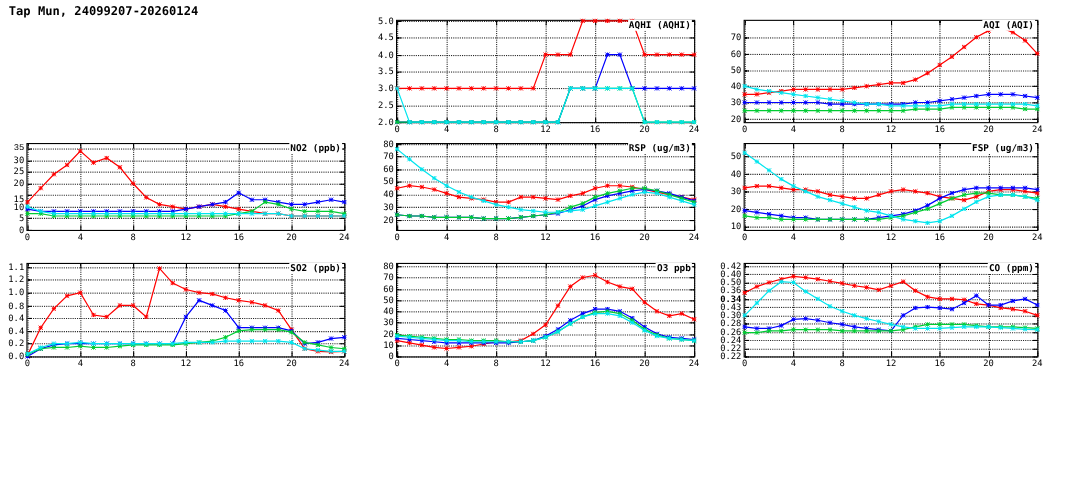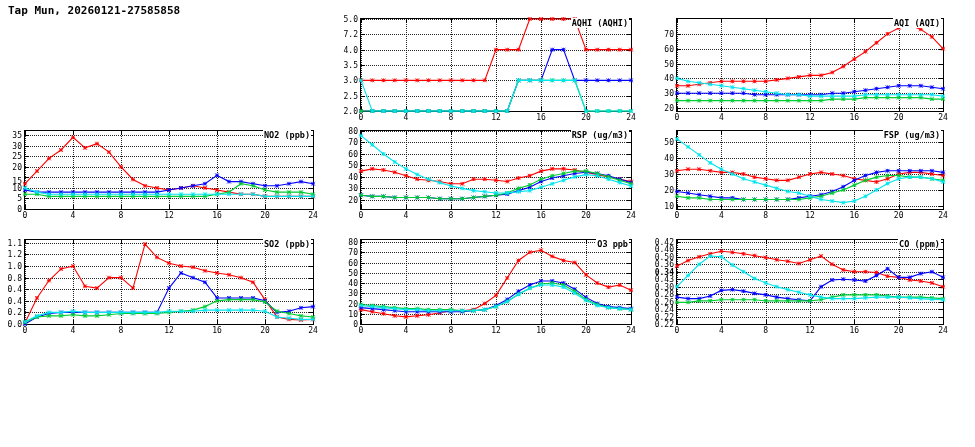--- a/index.html
+++ b/index.html
@@ -14,21 +14,21 @@
   .xtick{position:absolute;top:100%;margin-top:2px;font-size:8px;color:#000;transform:translateX(-50%);white-space:nowrap;font-family:"DejaVu Sans Mono",monospace;}
   .tickmark-x{position:absolute;bottom:0;width:0;border-left:1px solid #000;height:4px;}
   .tickmark-x-top{position:absolute;top:0;width:0;border-left:1px solid #000;height:4px;}
   .tickmark-y{position:absolute;left:0;height:0;border-top:1px solid #000;width:4px;}
   .tickmark-y-right{position:absolute;right:0;height:0;border-top:1px solid #000;width:4px;}
   svg.series{position:absolute;left:0;top:0;overflow:visible;}
 </style>
 </head>
 <body>
 
-<div id="title">Tap Mun, 20260121-27585858</div>
+<div id="title">Tap Mun, 24099207-20260124</div>
 
 <div id="charts">
     <div class="panel" style="left: 360px; top: 18px; width: 272px; height: 94px;">
       <div class="plotbox" style="left: 0px; top: 0px; width: 272px; height: 94px;">
         <div class="hgrid" style="top: 92px;"></div>
         <div class="tickmark-y" style="top: 92px;"></div>
         <div class="tickmark-y-right" style="top: 92px;"></div>
         <div class="ytick" style="top: 92px;">2.0</div>
         <div class="hgrid" style="top: 76.6667px;"></div>
         <div class="tickmark-y" style="top: 76.6667px;"></div>
@@ -42,21 +42,21 @@
         <div class="tickmark-y" style="top: 46px;"></div>
         <div class="tickmark-y-right" style="top: 46px;"></div>
         <div class="ytick" style="top: 46px;">3.5</div>
         <div class="hgrid" style="top: 30.6667px;"></div>
         <div class="tickmark-y" style="top: 30.6667px;"></div>
         <div class="tickmark-y-right" style="top: 30.6667px;"></div>
         <div class="ytick" style="top: 30.6667px;">4.0</div>
         <div class="hgrid" style="top: 15.3333px;"></div>
         <div class="tickmark-y" style="top: 15.3333px;"></div>
         <div class="tickmark-y-right" style="top: 15.3333px;"></div>
-        <div class="ytick" style="top: 15.3333px;">7.2</div>
+        <div class="ytick" style="top: 15.3333px;">4.5</div>
         <div class="hgrid" style="top: 0px;"></div>
         <div class="tickmark-y" style="top: 0px;"></div>
         <div class="tickmark-y-right" style="top: 0px;"></div>
         <div class="ytick" style="top: 0px;">5.0</div>
         <div class="vgrid" style="left: 0px;"></div>
         <div class="tickmark-x" style="left: 0px;"></div>
         <div class="tickmark-x-top" style="left: 0px;"></div>
         <div class="xtick" style="left: 0px;">0</div>
         <div class="vgrid" style="left: 45px;"></div>
         <div class="tickmark-x" style="left: 45px;"></div>
@@ -380,21 +380,21 @@
         <div class="tickmark-y" style="top: 25.2973px;"></div>
         <div class="tickmark-y-right" style="top: 25.2973px;"></div>
         <div class="ytick" style="top: 25.2973px;">25</div>
         <div class="hgrid" style="top: 14.7568px;"></div>
         <div class="tickmark-y" style="top: 14.7568px;"></div>
         <div class="tickmark-y-right" style="top: 14.7568px;"></div>
         <div class="ytick" style="top: 14.7568px;">30</div>
         <div class="hgrid" style="top: 4.21622px;"></div>
         <div class="tickmark-y" style="top: 4.21622px;"></div>
         <div class="tickmark-y-right" style="top: 4.21622px;"></div>
-        <div class="ytick" style="top: 4.21622px;">35</div>
+        <div class="ytick" style="top: 4.21622px; font-family: Liberation Mono, monospace;">35</div>
         <div class="vgrid" style="left: 0px;"></div>
         <div class="tickmark-x" style="left: 0px;"></div>
         <div class="tickmark-x-top" style="left: 0px;"></div>
         <div class="xtick" style="left: 0px;">0</div>
         <div class="vgrid" style="left: 48px;"></div>
         <div class="tickmark-x" style="left: 48px;"></div>
         <div class="tickmark-x-top" style="left: 48px;"></div>
         <div class="xtick" style="left: 48px;">4</div>
         <div class="vgrid" style="left: 96px;"></div>
         <div class="tickmark-x" style="left: 96px;"></div>

